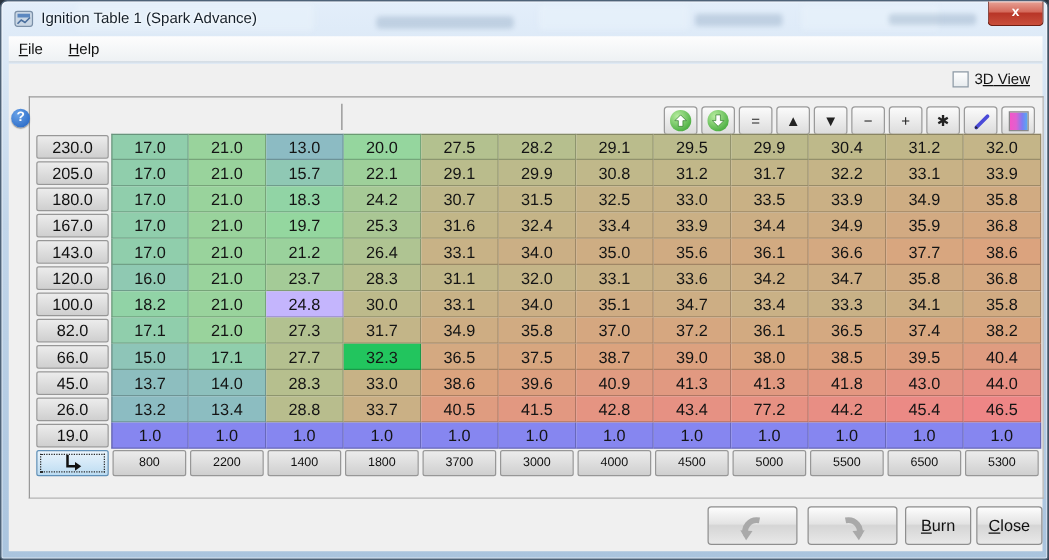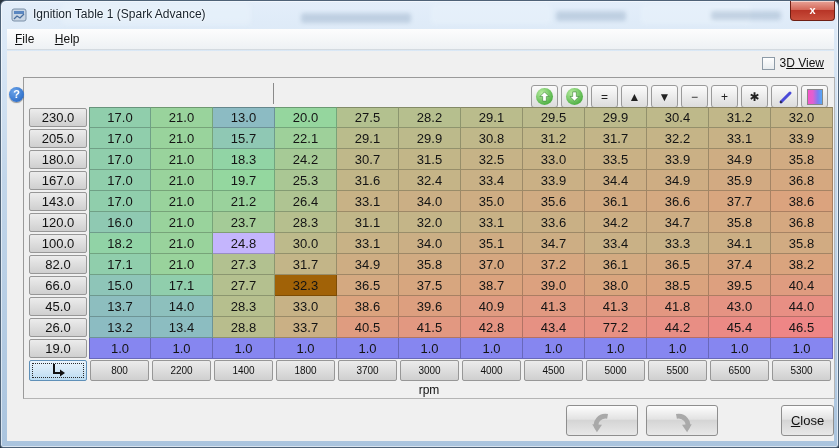--- a/index.html
+++ b/index.html
@@ -242,21 +242,21 @@
       <div class="cell" style="background: rgb(213, 167, 128);">37.0</div>
       <div class="cell" style="background: rgb(214, 167, 128);">37.2</div>
       <div class="cell" style="background: rgb(210, 170, 129);">36.1</div>
       <div class="cell" style="background: rgb(212, 169, 129);">36.5</div>
       <div class="cell" style="background: rgb(215, 166, 127);">37.4</div>
       <div class="cell" style="background: rgb(218, 164, 126);">38.2</div>
       <div class="bin-btn">66.0</div>
       <div class="cell c0" style="background: rgb(142, 197, 184);">15.0</div>
       <div class="cell" style="background: rgb(144, 206, 172);">17.1</div>
       <div class="cell" style="background: rgb(180, 192, 143);">27.7</div>
-      <div class="cell" style="background: #a16207;">32.3</div>
+      <div class="cell" style="background: #22c55e;">32.3</div>
       <div class="cell" style="background: rgb(212, 169, 129);">36.5</div>
       <div class="cell" style="background: rgb(215, 166, 127);">37.5</div>
       <div class="cell" style="background: rgb(219, 163, 126);">38.7</div>
       <div class="cell" style="background: rgb(220, 161, 127);">39.0</div>
       <div class="cell" style="background: rgb(217, 165, 126);">38.0</div>
       <div class="cell" style="background: rgb(218, 163, 126);">38.5</div>
       <div class="cell" style="background: rgb(221, 160, 127);">39.5</div>
       <div class="cell" style="background: rgb(223, 156, 128);">40.4</div>
       <div class="bin-btn">45.0</div>
       <div class="cell c0" style="background: rgb(141, 190, 191);">13.7</div>
@@ -310,31 +310,33 @@
       <div class="bin-btn xbin">3700</div>
       <div class="bin-btn xbin">3000</div>
       <div class="bin-btn xbin">4000</div>
       <div class="bin-btn xbin">4500</div>
       <div class="bin-btn xbin">5000</div>
       <div class="bin-btn xbin">5500</div>
       <div class="bin-btn xbin">6500</div>
       <div class="bin-btn xbin">5300</div>
     </div>
 
-  <div class="xlabel">rpm</div>
 
   <button class="footer-btn undo-btn">
     <svg width="26" height="26" viewBox="0 0 28 28">
         <path d="M9 22 a 10 9 0 0 1 11 -13" stroke="#a9a9a9" stroke-width="5" fill="none"></path>
         <path d="M3.5 17.5 l10.5 0.5 -5.5 8 z" fill="#a9a9a9"></path>
       </svg>
   </button>
   <button class="footer-btn redo-btn">
     <svg width="26" height="26" viewBox="0 0 28 28" style="transform:scaleX(-1)">
         <path d="M9 22 a 10 9 0 0 1 11 -13" stroke="#a9a9a9" stroke-width="5" fill="none"></path>
         <path d="M3.5 17.5 l10.5 0.5 -5.5 8 z" fill="#a9a9a9"></path>
       </svg>
   </button>
+  <button class="footer-btn burn-btn">
+      <span><span class="ak">B</span><span>urn</span></span>
+    </button>
   <button class="footer-btn closef-btn">
       <span><span class="ak">C</span><span>lose</span></span>
     </button>
 
 </div>
 
 </body></html>

